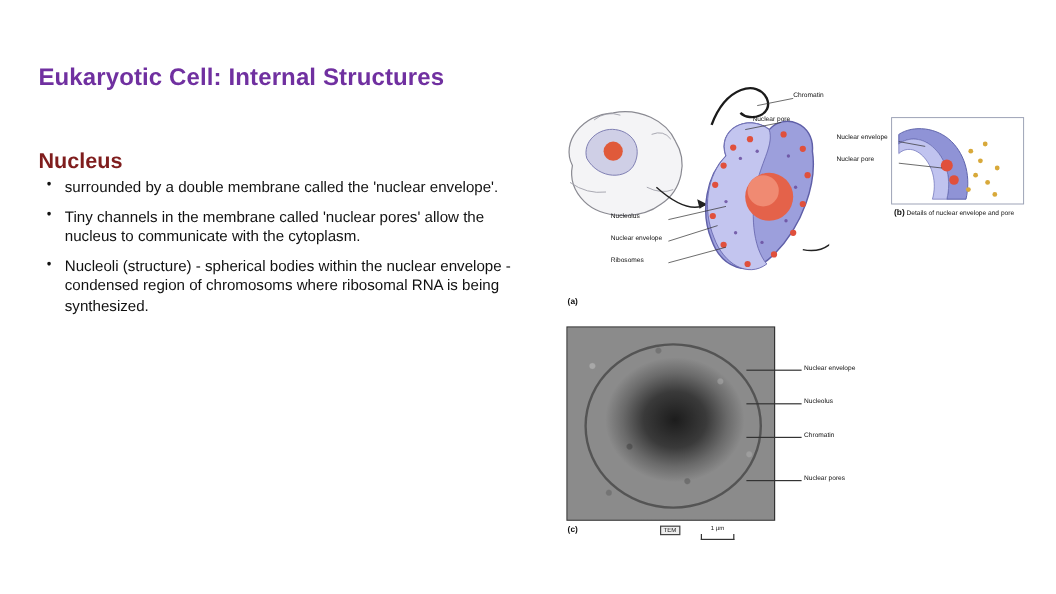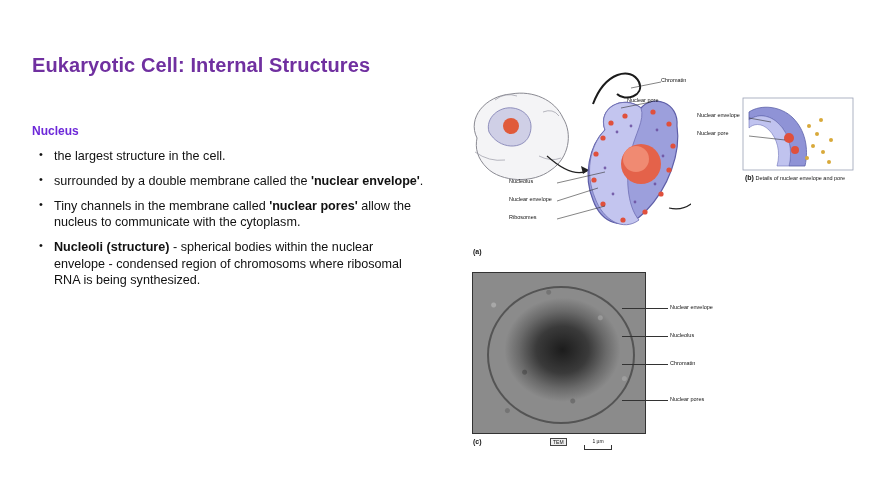--- a/index.html
+++ b/index.html
@@ -25,23 +25,23 @@
     top: 54px;
     font-size: 20px;
     font-weight: bold;
     color: #7030a0;
     letter-spacing: 0.1px;
   }
   .subhead {
     position: absolute;
     left: 32px;
     top: 124px;
-    font-size: 12px;
+    font-size: 18px;
     font-weight: bold;
-    color: #6d28d9;
+    color: #7f1d1d;
   }
   .bullets {
     position: absolute;
     left: 36px;
     top: 148px;
     width: 390px;
     list-style: none;
     margin: 0;
     padding: 0;
   }
@@ -55,21 +55,21 @@
   }
   .bullets li::before {
     content: "\2022";
     position: absolute;
     left: 3px;
     top: -1px;
     font-size: 11px;
     color: #111111;
   }
   .bullets li b {
-    font-weight: bold;
+    font-weight: normal;
   }
 
   
   .figure {
     position: absolute;
     left: 455px;
     top: 60px;
     width: 400px;
     height: 400px;
   }
@@ -185,21 +185,20 @@
 </head>
 <body>
 
 <div class="slide">
 
   <div class="slide-title">Eukaryotic Cell: Internal Structures</div>
 
   <div class="subhead">Nucleus</div>
 
   <ul class="bullets">
-    <li><span>the largest structure in the cell.</span></li>
     <li>surrounded by a double membrane called the <b>'nuclear envelope'</b>.</li>
     <li>Tiny channels in the membrane called <b>'nuclear pores'</b> allow the nucleus to communicate with the cytoplasm.</li>
     <li><b>Nucleoli (structure)</b> - spherical bodies within the nuclear envelope - condensed region of chromosoms where ribosomal RNA is being synthesized.</li>
   </ul>
 
   <div class="figure">
 
     <div class="panel-a">
       <svg width="236" height="205" viewBox="0 0 236 205">
 

